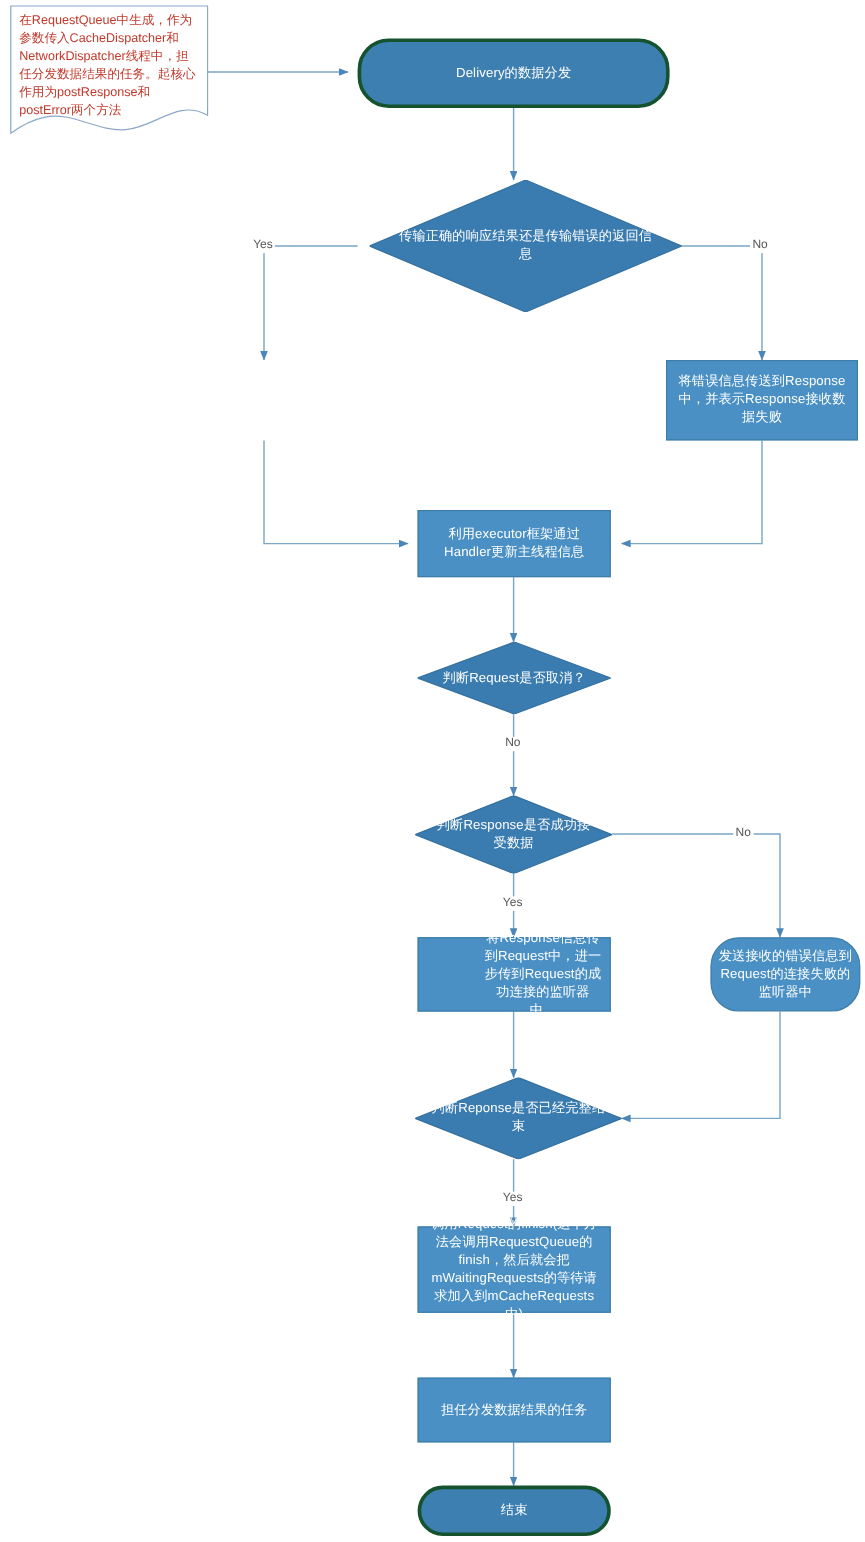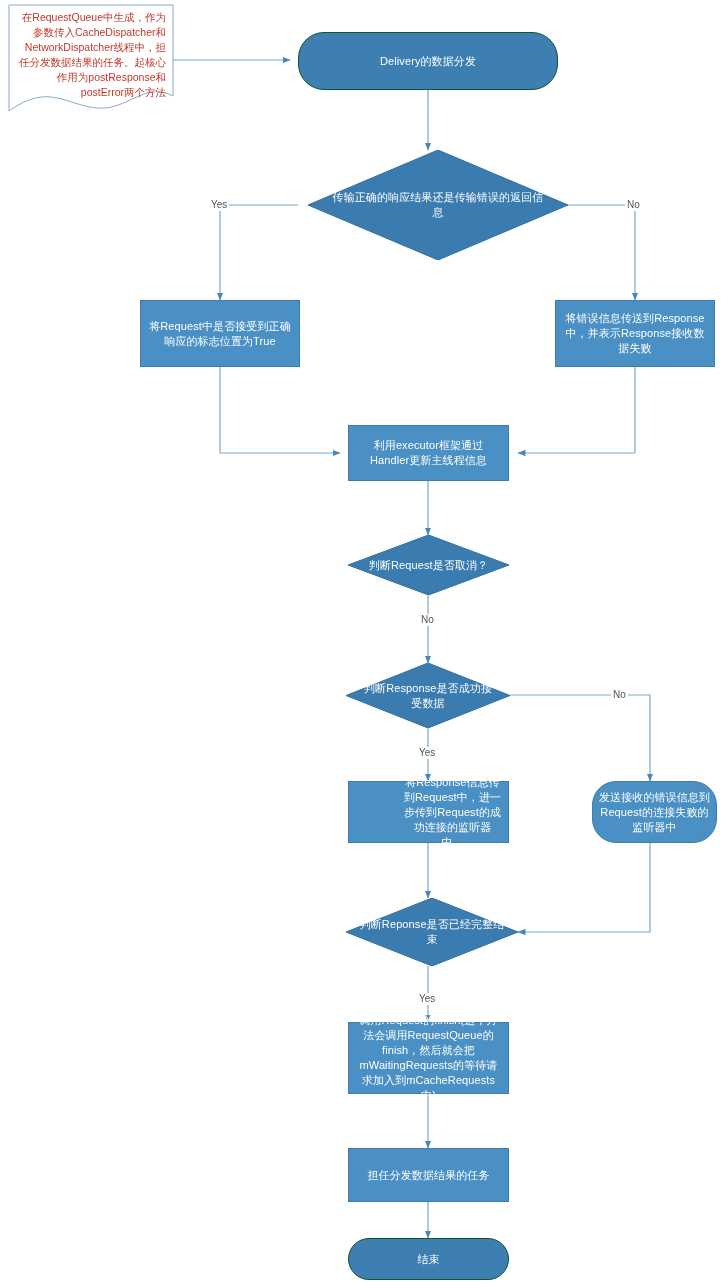--- a/index.html
+++ b/index.html
@@ -36,21 +36,21 @@
     font-size: 11px;
     line-height: 15px;
     letter-spacing: 0.1px;
   }
   .node.process {
     background: #4a90c4;
     border: 1px solid #3d7da8;
   }
   .node.terminator {
     background: #3d7fb0;
-    border: 1px solid #14532d;
+    border: 3px solid #14532d;
     border-radius: 26px;
   }
   .node.decision {
     background: transparent;
     border: none;
   }
   .node.decision .dia-shape {
     position: absolute;
     left: 0;
     top: 0;
@@ -66,21 +66,21 @@
     padding: 0 6px;
     position: relative;
     z-index: 2;
   }
   .note {
     position: absolute;
     box-sizing: border-box;
     color: #c0392b;
     font-size: 10.5px;
     line-height: 15px;
-    text-align: right;
+    text-align: left;
   }
   .note .note-shape {
     position: absolute;
     left: 0;
     top: 0;
     width: 100%;
     height: 100%;
   }
   .note .note-text {
     position: relative;
@@ -153,23 +153,20 @@
     <span class="txt">Delivery的数据分发</span>
   </div>
 
   <div class="node decision" style="left:308px; top:150px; width:260px; height:110px;">
     <svg class="dia-shape" viewBox="0 0 260 110" preserveAspectRatio="none">
       <polygon points="130,0 260,55 130,110 0,55" fill="#3b7cb0" stroke="#33709f" stroke-width="1"></polygon>
     </svg>
     <span class="dia-text">传输正确的响应结果还是传输错误的返回信息</span>
   </div>
 
-  <div class="node process" style="left:140px; top:300px; width:160px; height:67px;">
-    <span class="txt">将Request中是否接受到正确响应的标志位置为True</span>
-  </div>
 
   <div class="node process" style="left:348px; top:425px; width:161px; height:56px;">
     <span class="txt">利用executor框架通过Handler更新主线程信息</span>
   </div>
 
   <div class="node process" style="left:555px; top:300px; width:160px; height:67px;">
     <span class="txt">将错误信息传送到Response中，并表示Response接收数据失败</span>
   </div>
 
   <div class="node decision" style="left:348px; top:535px; width:161px; height:60px;">

